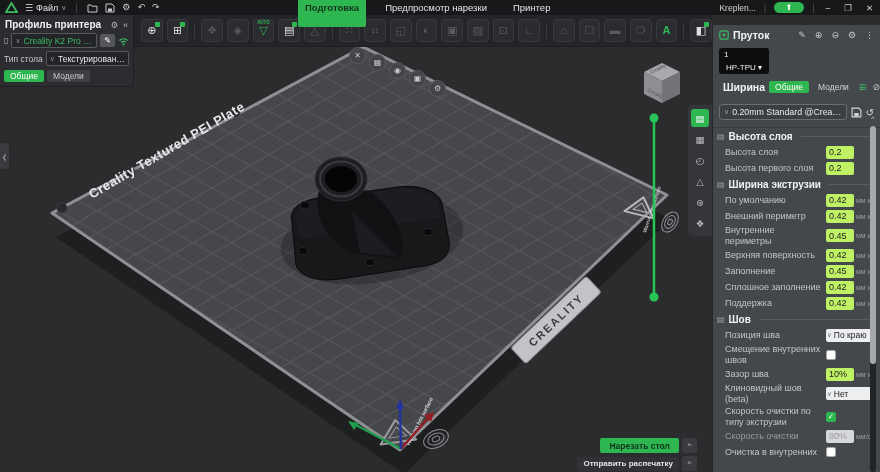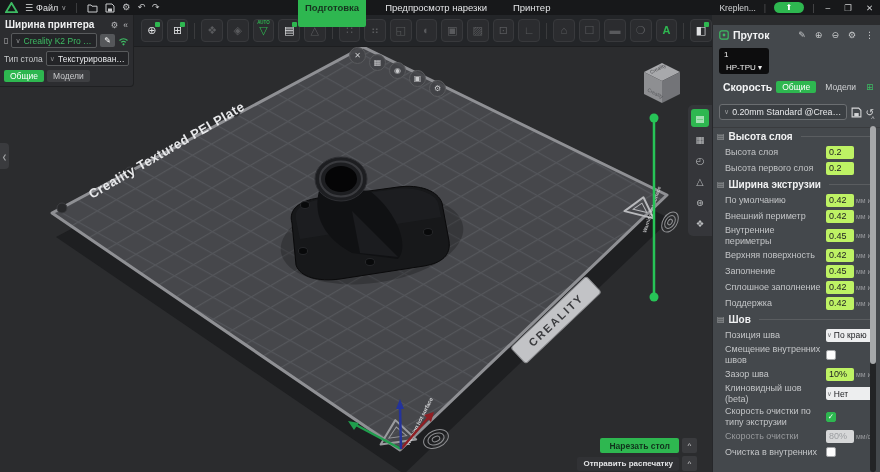--- a/index.html
+++ b/index.html
@@ -364,21 +364,21 @@
       <div class="btn-exp">^</div>
     </div>
     <div class="send-row">
       <div class="btn-send">Отправить распечатку</div>
       <div class="btn-exp">^</div>
     </div>
   </div>
 
   <div class="left-panel">
     <div class="lp-head">
-      <span>Ширина принтера</span>
+      <span>Профиль принтера</span>
       <span class="sp"></span>
       <span class="hic">⚙</span>
       <span class="hic">«</span>
     </div>
     <div class="lp-row">
       <span class="pg-ic">▯</span>
       <span class="lp-select">
         <span class="chev">∨</span>
         <span class="val">Creality K2 Pro 0.4 nozzle</span>
       </span>
@@ -427,21 +427,21 @@
       <svg width="11" height="11" viewBox="0 0 11 11">
         <g stroke="#d0d2d4" stroke-width="1.1">
           <line x1="2" y1="1" x2="2" y2="10"></line>
             <line x1="5.5" y1="1" x2="5.5" y2="10"></line>
             <line x1="9" y1="1" x2="9" y2="10"></line>
         </g>
         <circle cx="2" cy="7.5" r="1.4" fill="#d0d2d4"></circle>
           <circle cx="5.5" cy="3.5" r="1.4" fill="#d0d2d4"></circle>
           <circle cx="9" cy="6" r="1.4" fill="#d0d2d4"></circle>
       </svg>
-      <span class="proc-title">Скорость</span>
+      <span class="proc-title">Ширина</span>
       <span id="proc-tabs" style="display:flex;gap:3px">
           <div class="ptab act">Общие</div>
           <div class="ptab">Модели</div>
         </span>
       <span class="proc-ics">
         <span class="proc-ic grn">⊞</span>
         <span class="proc-ic">⊘</span>
 
       </span>
     </div>

